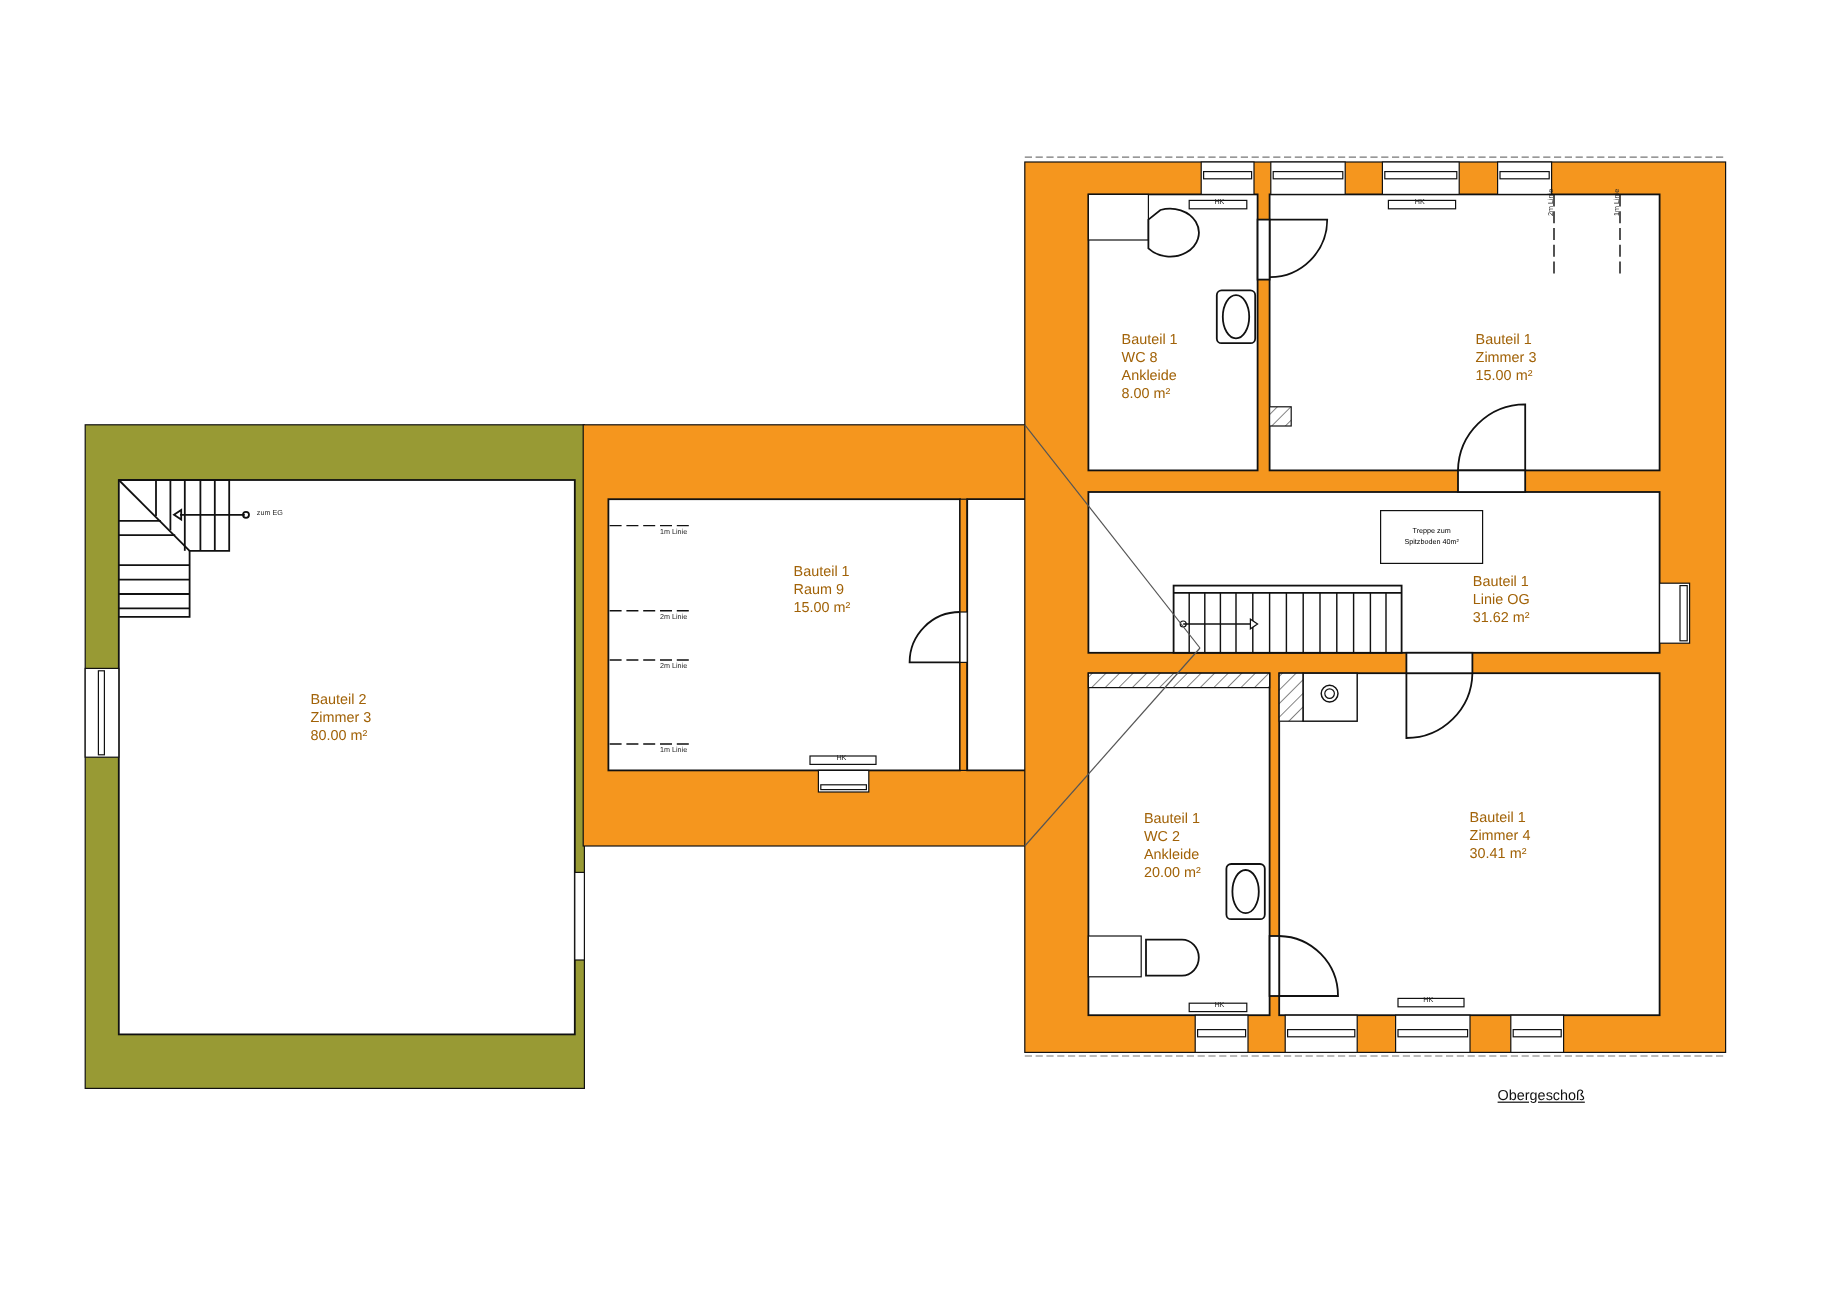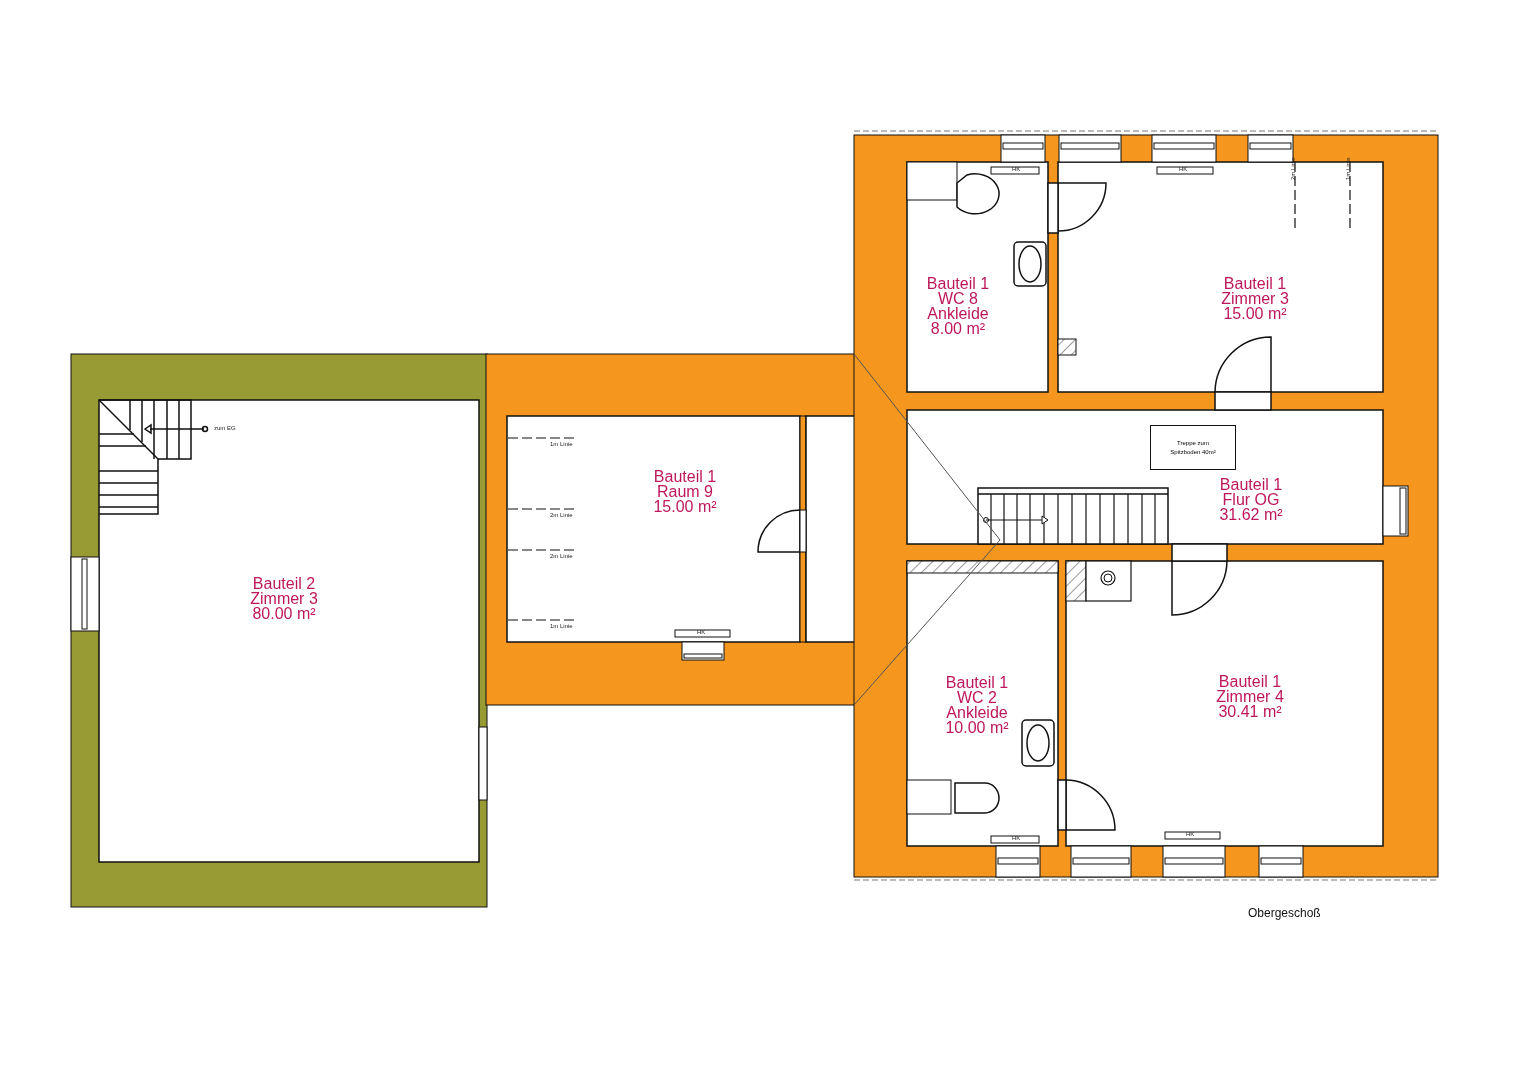--- a/index.html
+++ b/index.html
@@ -1,18 +1,18 @@
 <!DOCTYPE html>
 <html><head>
 <meta charset="utf-8">
 <style>
   html, body { margin:0; padding:0; background:#ffffff; }
   body { width:1528px; height:1080px; position:relative; overflow:hidden; font-family:"Liberation Sans", sans-serif; }
   #plan { position:absolute; left:0; top:0; }
-  .lbl { position:absolute; text-align:center; font-size:16px; line-height:15px; color:#be185d; transform:translateX(-50%); white-space:nowrap; }
+  .lbl { position:absolute; text-align:left; font-size:12px; line-height:15px; color:#a16207; transform:translateX(-50%); white-space:nowrap; }
   .small { position:absolute; font-size:6px; color:#222; white-space:nowrap; }
   .title { position:absolute; font-size:12px; color:#111; }
   .note-box { position:absolute; border:1.5px solid #111; background:#fff; font-size:6px; text-align:center; line-height:9px; display:flex; flex-direction:column; justify-content:center; align-items:center; }
 </style>
 </head>
 <body>
 
 <svg id="plan" width="1528" height="1080" viewBox="0 0 1528 1080" xmlns="http://www.w3.org/2000/svg">
   <defs>
     <pattern id="hatch" width="8" height="8" patternUnits="userSpaceOnUse" patternTransform="rotate(45)">
@@ -195,28 +195,28 @@
   <div>Ankleide</div>
   <div>8.00 m²</div>
 </div>
 <div class="lbl" style="left:1255px; top:276px;">
   <div>Bauteil 1</div>
   <div>Zimmer 3</div>
   <div>15.00 m²</div>
 </div>
 <div class="lbl" style="left:1251px; top:477px;">
   <div>Bauteil 1</div>
-  <div>Flur OG</div>
+  <div>Linie OG</div>
   <div>31.62 m²</div>
 </div>
 <div class="lbl" style="left:977px; top:675px;">
   <div>Bauteil 1</div>
   <div>WC 2</div>
   <div>Ankleide</div>
-  <div>10.00 m²</div>
+  <div>20.00 m²</div>
 </div>
 <div class="lbl" style="left:1250px; top:674px;">
   <div>Bauteil 1</div>
   <div>Zimmer 4</div>
   <div>30.41 m²</div>
 </div>
 
 <div class="small" style="left:214px; top:425px;">zum EG</div>
 
 <div class="note-box" style="left:1150px; top:425px; width:84px; height:43px;">
@@ -231,13 +231,13 @@
 
 <div class="small" style="left:1290px; top:180px; transform:rotate(-90deg); transform-origin:left top;">2m Linie</div>
 <div class="small" style="left:1345px; top:180px; transform:rotate(-90deg); transform-origin:left top;">1m Linie</div>
 
 <div class="small" style="left:697px; top:629px;">HK</div>
 <div class="small" style="left:1012px; top:166px;">HK</div>
 <div class="small" style="left:1179px; top:166px;">HK</div>
 <div class="small" style="left:1012px; top:835px;">HK</div>
 <div class="small" style="left:1186px; top:831px;">HK</div>
 
-<div class="title" style="left:1248px; top:906px;">Obergeschoß</div>
+<div class="title" style="left:1248px; top:906px;text-decoration:underline;">Obergeschoß</div>
 
 </body></html>

